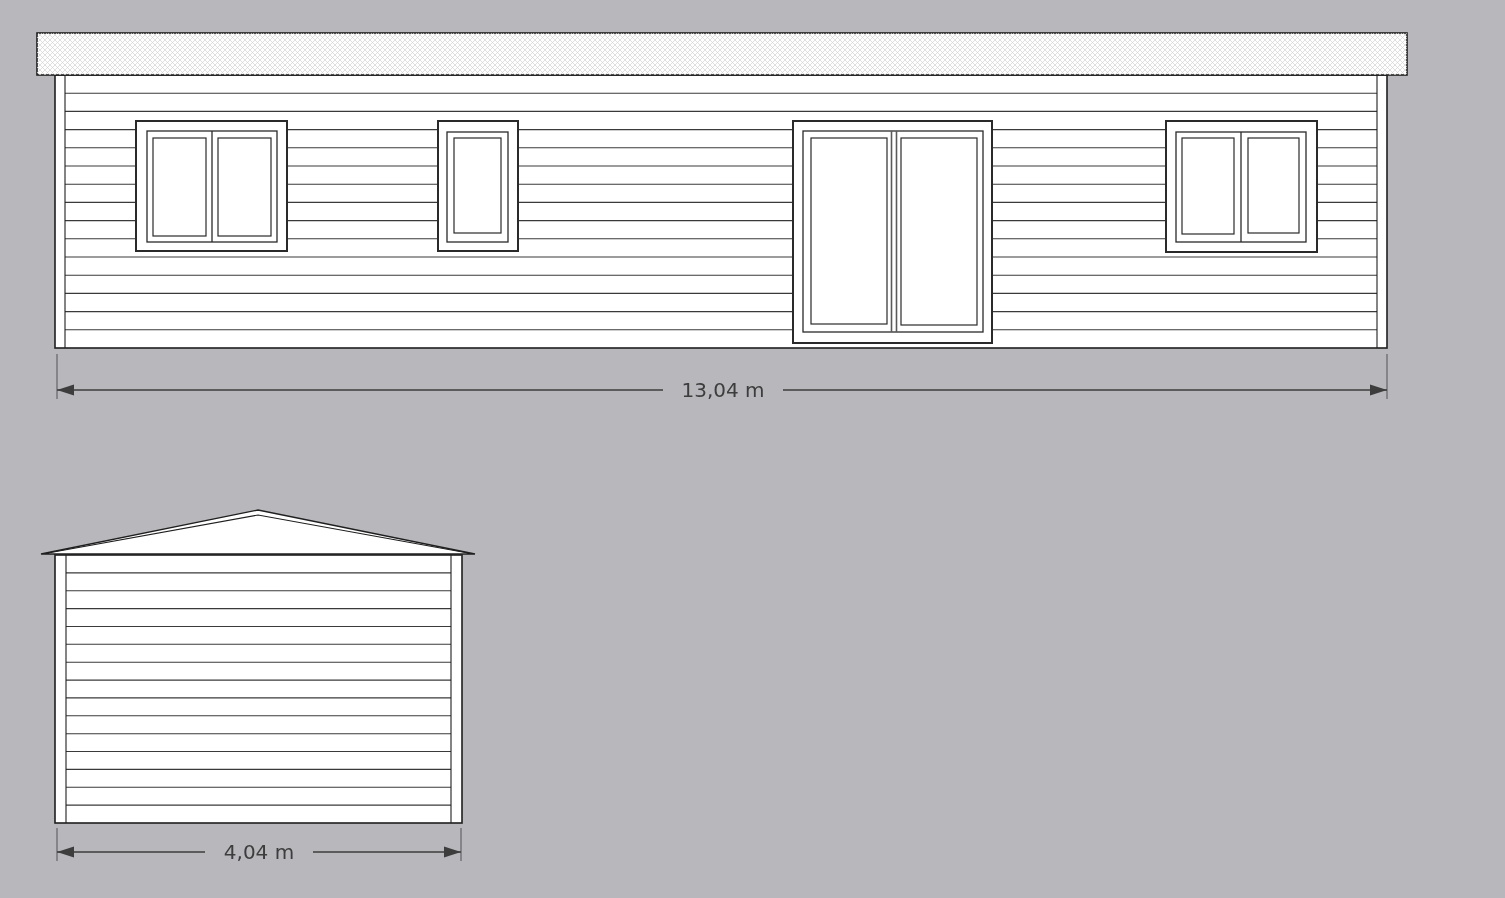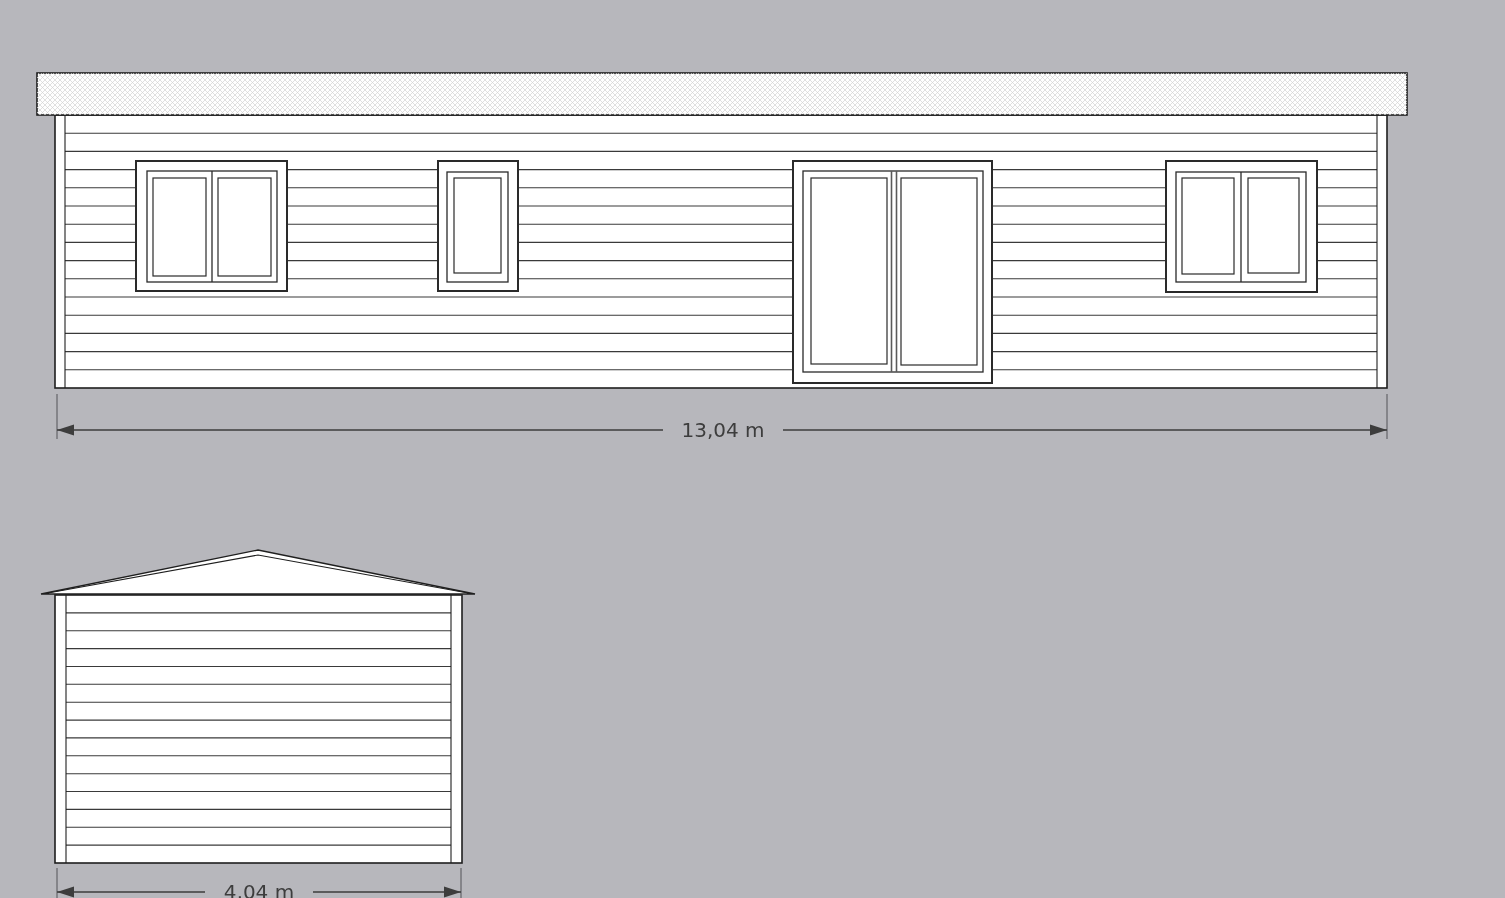--- a/index.html
+++ b/index.html
@@ -8,21 +8,20 @@
     width: 1505px;
     height: 898px;
     background: #b7b7bc;
     overflow: hidden;
     font-family: "DejaVu Sans", sans-serif;
   }
   .canvas {
     position: relative;
     width: 1505px;
     height: 808px;
-    margin-top: 40px;
   }
   svg { display: block; }
   .outline   { fill: #ffffff; stroke: #1f1f1f; stroke-width: 1.6; }
   .thinline  { stroke: #1f1f1f; stroke-width: 1.1; fill: none; }
   .siding line { stroke: #3a3a3a; stroke-width: 1.1; }
   .trim      { fill: #ffffff; stroke: #2a2a2a; stroke-width: 2; }
   .frame     { fill: #ffffff; stroke: #2a2a2a; stroke-width: 1.3; }
   .pane      { fill: #ffffff; stroke: #2a2a2a; stroke-width: 1.2; }
   .divider   { stroke: #2a2a2a; stroke-width: 1.3; }
   .door-div  { stroke: #5a5a5a; stroke-width: 1.6; }

